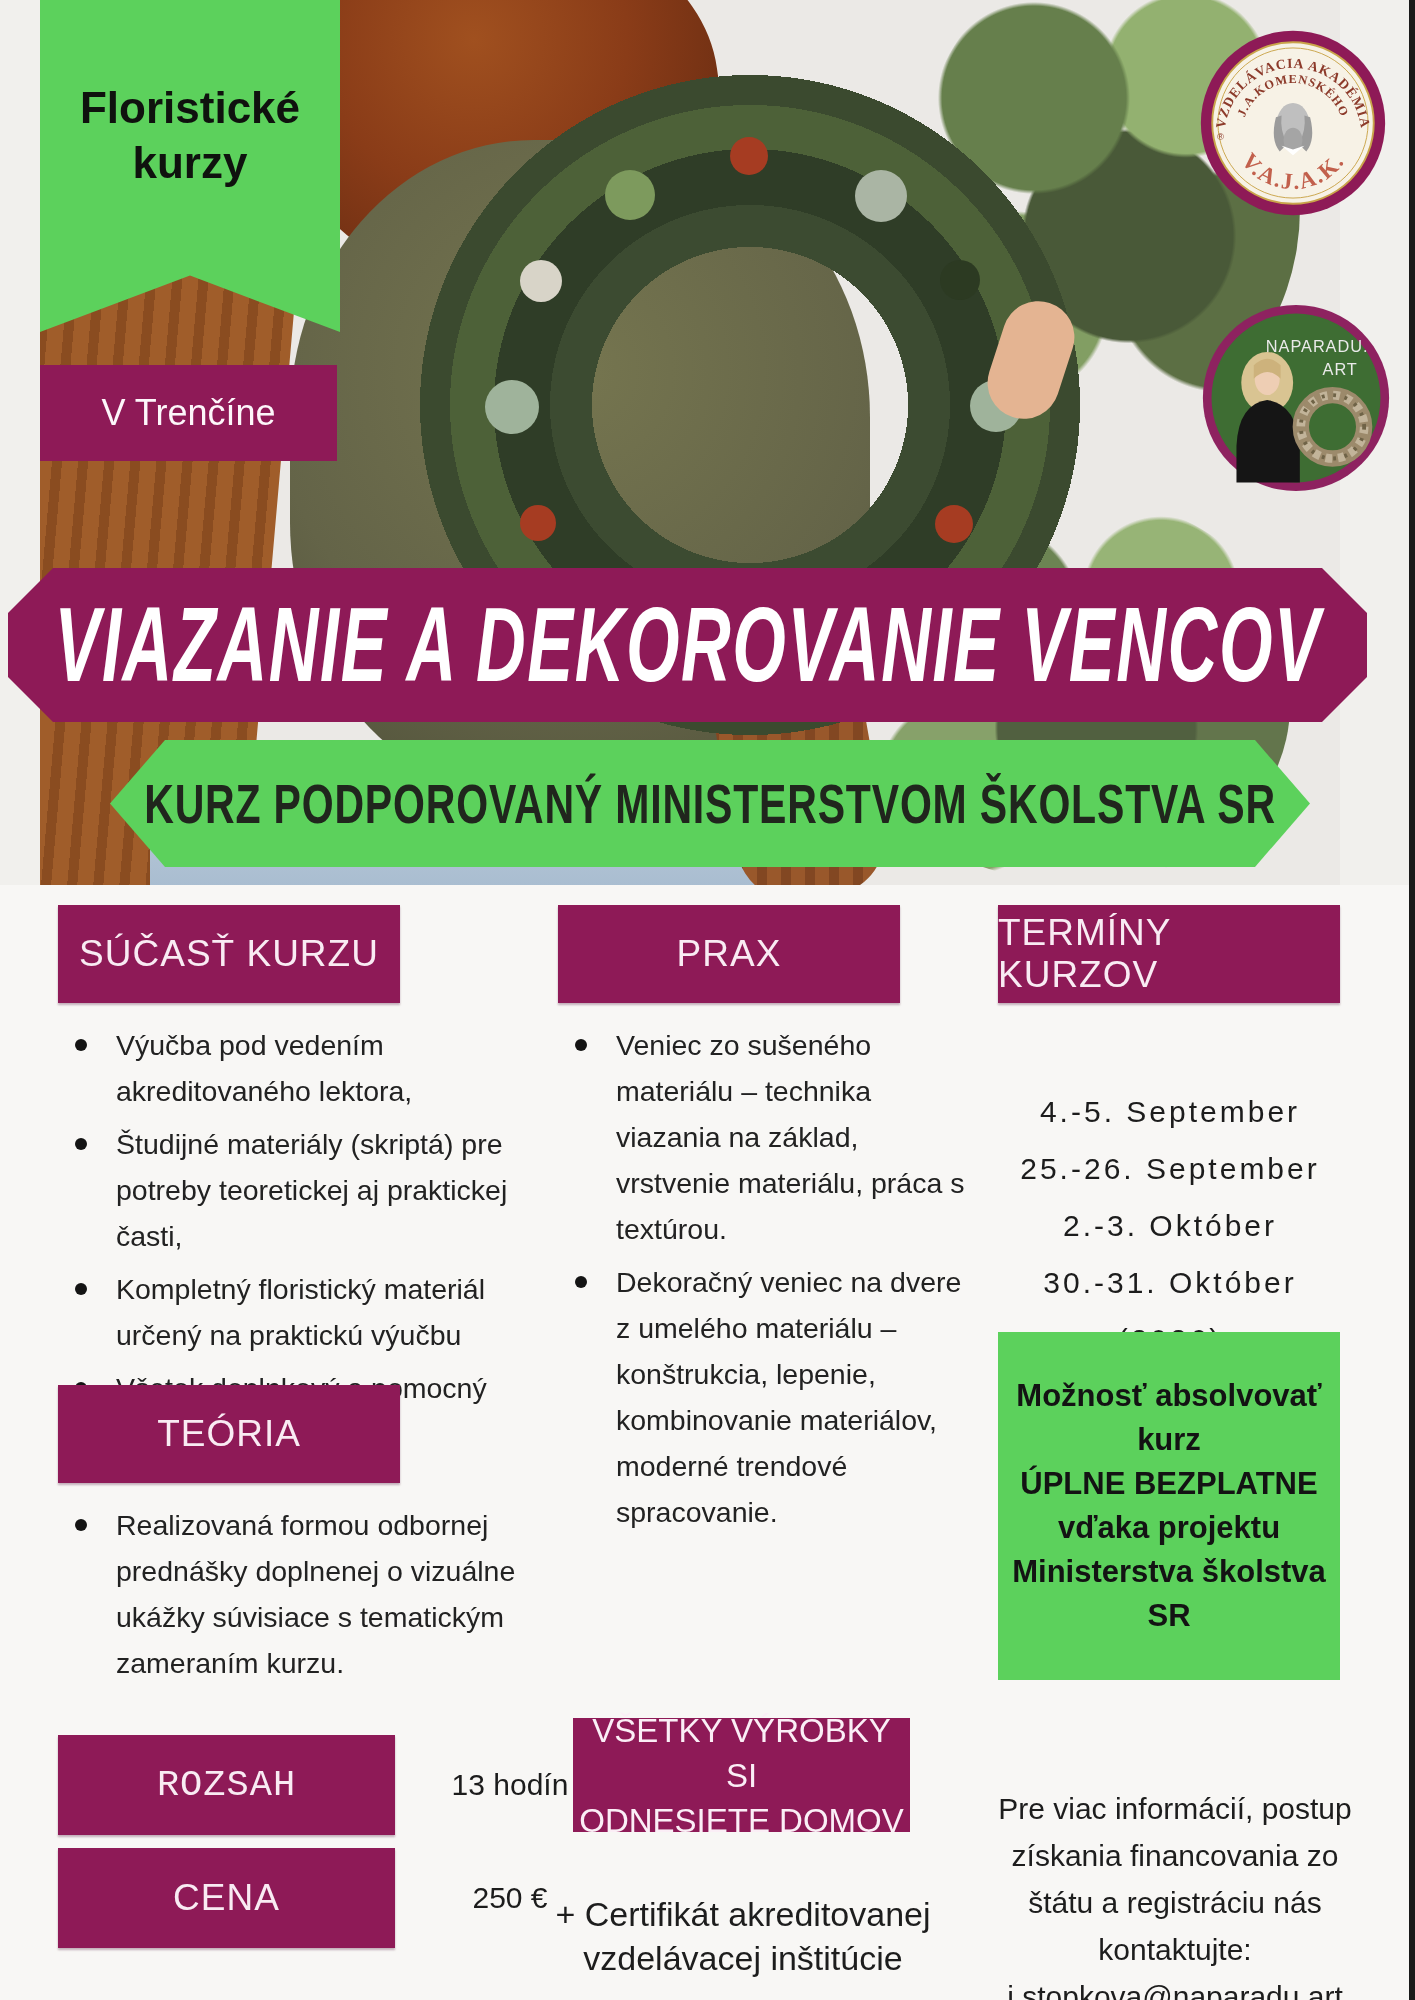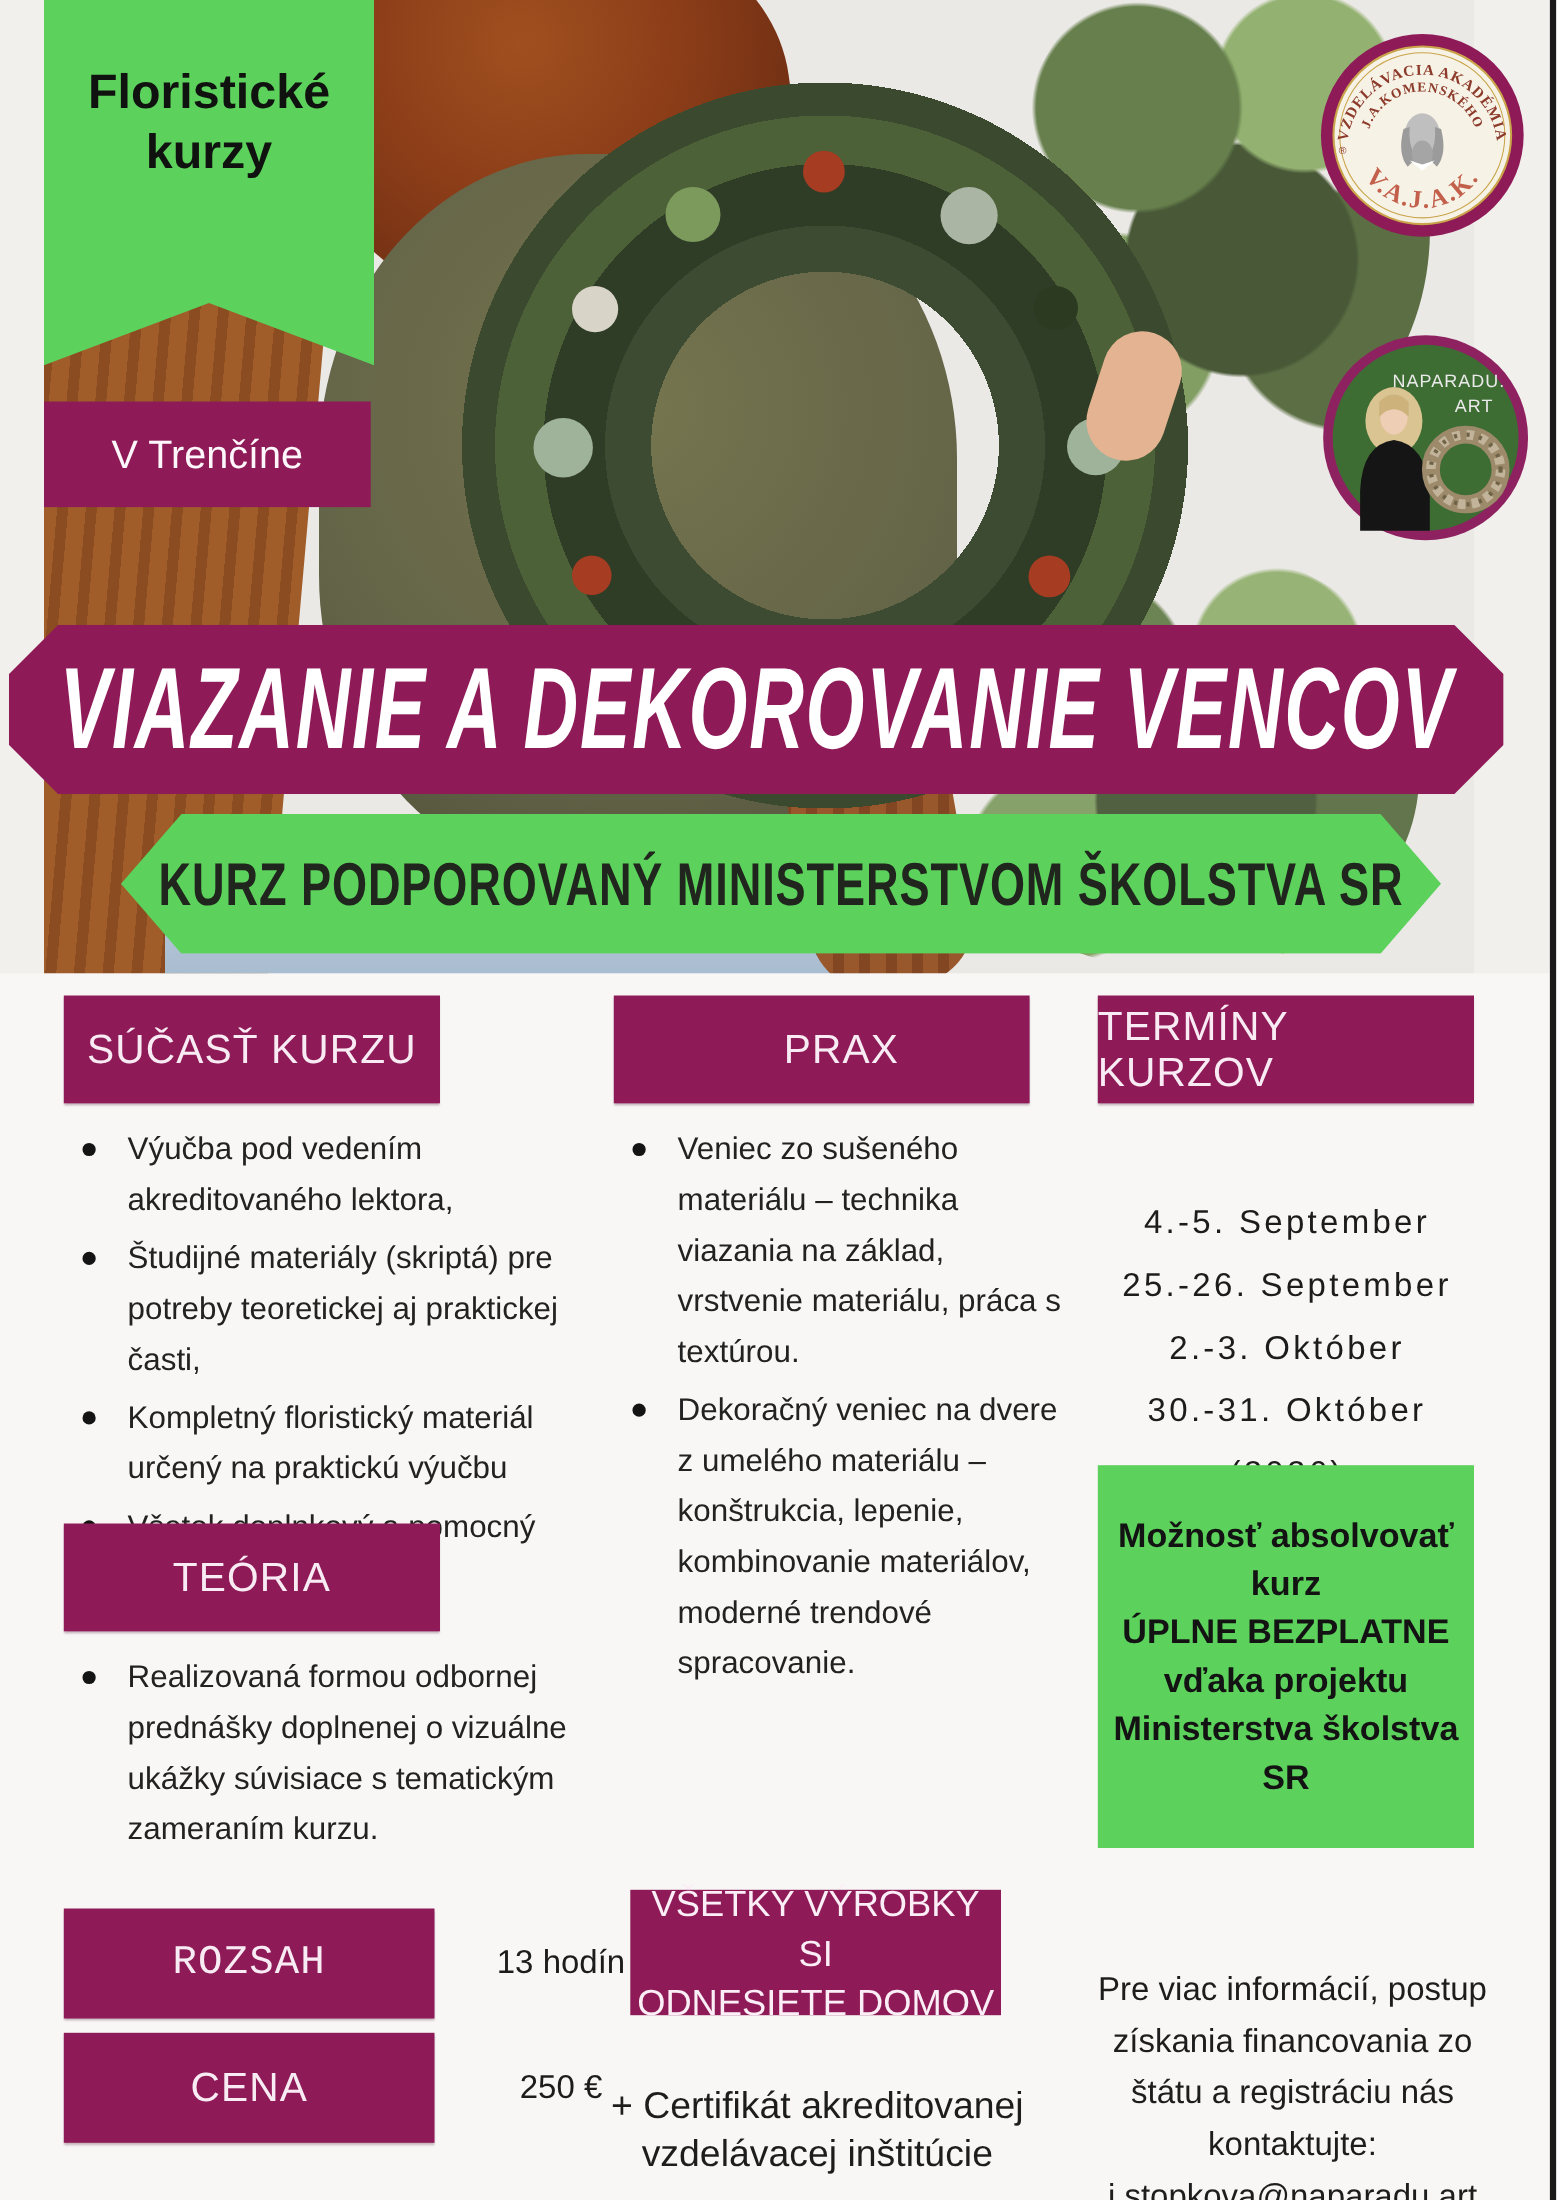--- a/index.html
+++ b/index.html
@@ -35,21 +35,21 @@
           rgba(0,0,0,0) 0 158px, #3c4b31 158px 200px, #2f3d27 200px 256px,
           #4d6138 256px 300px, #3b4a2f 300px 330px, rgba(0,0,0,0) 330px);}
   .spot{position:absolute;border-radius:50%;}
   .hand{left:955px;top:300px;width:72px;height:120px;border-radius:40px;
         background:#e4b492;transform:rotate(18deg);}
 
   
   .flag{left:40px;top:0;width:300px;height:332px;background:var(--green);
         clip-path:polygon(0 0,100% 0,100% 100%,50% 83%,0 100%);
         display:flex;align-items:flex-start;justify-content:center;}
-  .flag-text{margin-top:56px;font-size:44px;line-height:1.25;font-weight:700;color:#0f120e;
+  .flag-text{margin-top:80px;font-size:44px;line-height:1.25;font-weight:700;color:#0f120e;
         text-align:center;white-space:pre-line;}
   .loc{left:40px;top:365px;width:297px;height:96px;background:var(--magenta);
         display:flex;align-items:center;justify-content:center;
         color:#fdf6fa;font-size:36px;}
 
   
   .title-banner{left:8px;top:568px;width:1359px;height:154px;background:var(--magenta);
         clip-path:polygon(45px 0,calc(100% - 45px) 0,100% 45px,100% calc(100% - 45px),
                   calc(100% - 45px) 100%,45px 100%,0 calc(100% - 45px),0 45px);
         display:flex;align-items:center;justify-content:center;font-style:italic;}
@@ -199,21 +199,21 @@
     <span>13 hodín</span>
   </div>
 
   <div class="abs hdr" style="left:58px;top:1848px;width:337px;height:100px;">
     <span>CENA</span>
   </div>
   <div class="abs val" style="left:400px;top:1848px;width:220px;height:100px;">
     <span>250 €</span>
   </div>
 
-  <div class="abs hdr" style="left:558px;top:905px;width:342px;height:98px;padding-left:36px;">
+  <div class="abs hdr" style="left:558px;top:905px;width:342px;height:98px;">
     <span>PRAX</span>
   </div>
   <ul class="abs blist" style="left:558px;top:1022px;width:420px;">
     <li>Veniec zo sušeného materiálu – technika viazania na základ, vrstvenie materiálu, práca s textúrou.</li>
     <li>Dekoračný veniec na dvere z umelého materiálu – konštrukcia, lepenie, kombinovanie materiálov, moderné trendové spracovanie.</li>
   </ul>
 
   <div class="abs products" style="left:573px;top:1718px;width:337px;height:114px;">
     <div>VŠETKY VÝROBKY SI
 ODNESIETE DOMOV</div>

